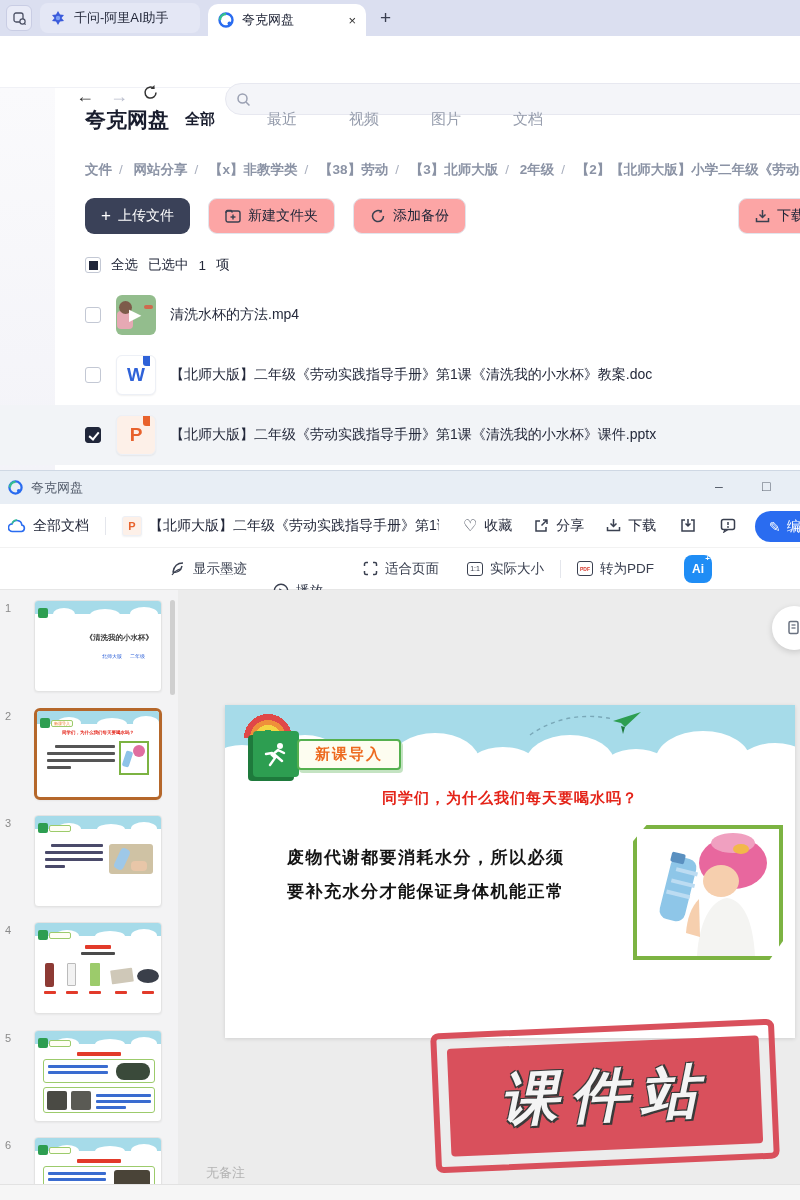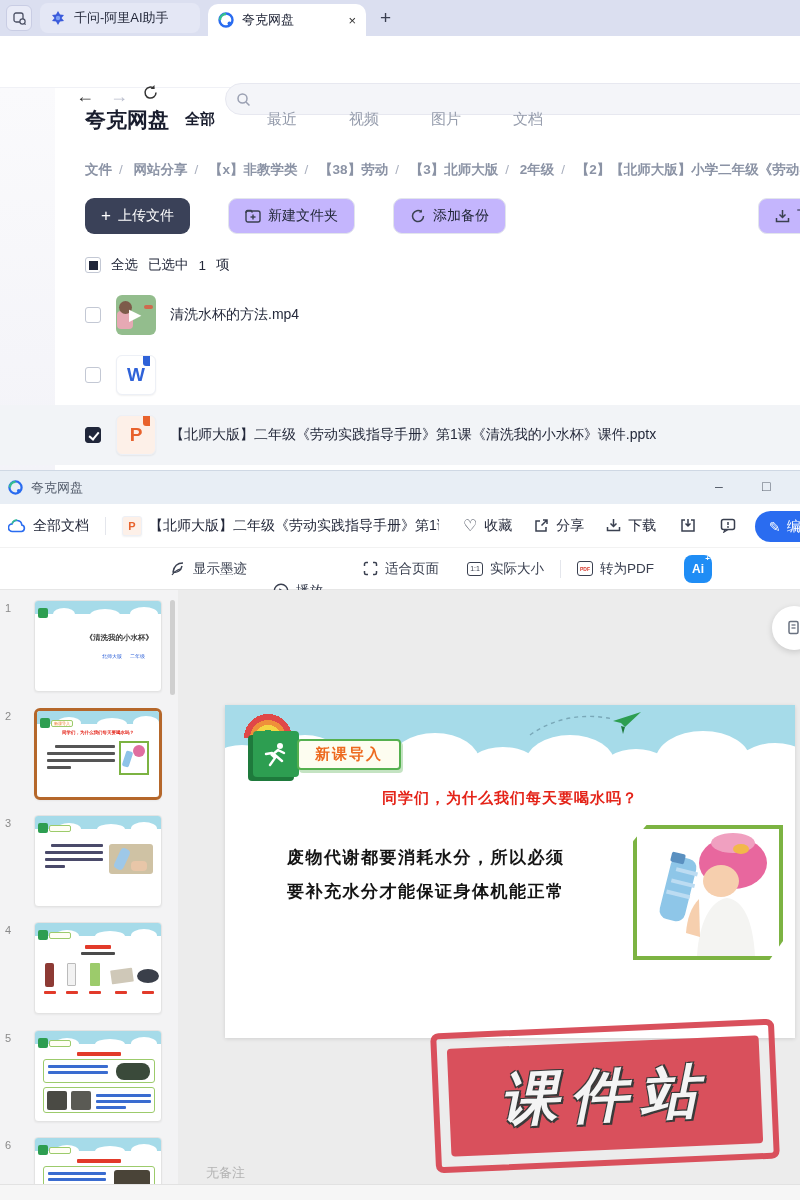--- a/index.html
+++ b/index.html
@@ -24,21 +24,21 @@
   .drive-side { position:absolute; left:0; top:88px; width:55px; height:382px; background:linear-gradient(180deg,#fafafc,#f3f3f8); }
   .drive-title { position:absolute; left:85px; top:106px; font-size:21px; font-weight:bold; color:#191d2e; }
   .drive-tabs { position:absolute; left:185px; top:110px; display:flex; gap:52px; font-size:15px; color:#959cac; }
   .drive-tabs .dtab.active { color:#191d2e; font-weight:bold; }
   .crumbs { position:absolute; left:85px; top:161px; width:740px; white-space:nowrap; overflow:hidden; font-size:13.5px; color:#8b93a5; font-weight:bold; }
   .crumbs .sep { margin:0 7px; color:#aab0bf; font-weight:normal; }
 
   .actions { position:absolute; left:85px; top:198px; display:flex; gap:18px; }
   .btn { height:36px; border-radius:9px; display:flex; align-items:center; padding:0 16px; font-size:14px; gap:7px; }
   .btn.dark { background:#3a4158; color:#fff; }
-  .btn.light { background:#c4b5fd; border:1px solid #e2e5ec; color:#23283a;margin-left:20px; }
+  .btn.light { background:#fca5a5; border:1px solid #e2e5ec; color:#23283a; }
   .btn-download-right { position:absolute; left:738px; top:198px; width:90px; }
 
   .selrow { position:absolute; left:85px; top:256px; display:flex; align-items:center; gap:10px; font-size:13.5px; color:#23283a; }
   .cb { width:16px; height:16px; border-radius:3px; border:1.5px solid #c3c8d4; background:#fff; flex:0 0 auto; }
   .cb.indet { display:flex; align-items:center; justify-content:center; }
   .cb.indet::after { content:""; width:9px; height:9px; background:#20263a; }
   .cb.checked { background:#20263a; border-color:#20263a; position:relative; }
   .cb.checked::after { content:""; position:absolute; left:4.5px; top:1.5px; width:4px; height:8px; border:solid #fff; border-width:0 2px 2px 0; transform:rotate(40deg); }
 
   .filerow { position:absolute; left:0; width:800px; height:60px; display:flex; align-items:center; }
@@ -238,20 +238,21 @@
   </div>
   <span class="filename">清洗水杯的方法.mp4</span>
 </div>
 
 <div class="filerow" style="top:345px;">
   <span class="cb"></span>
   <div class="filethumb docpage word">
     <span class="fold"></span>
       <span>W</span>
   </div>
+  <span class="filename">【北师大版】二年级《劳动实践指导手册》第1课《清洗我的小水杯》教案.doc</span>
 </div>
 
 <div class="filerow selected" style="top:405px;">
   <span class="cb checked"></span>
   <div class="filethumb docpage ppt">
     <span class="fold"></span>
       <span>P</span>
   </div>
   <span class="filename">【北师大版】二年级《劳动实践指导手册》第1课《清洗我的小水杯》课件.pptx</span>
 </div>

